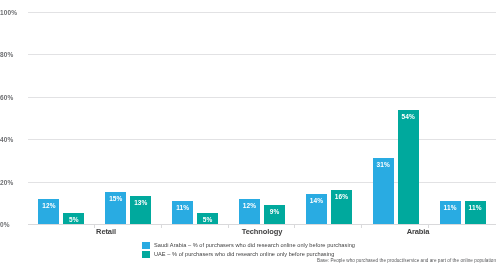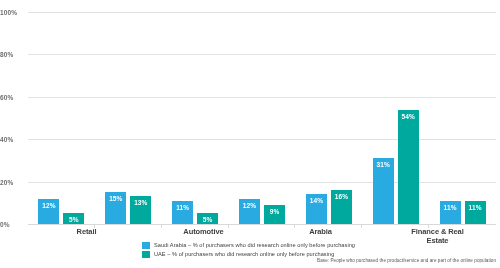--- a/index.html
+++ b/index.html
@@ -225,23 +225,22 @@
           <span class="val">11%</span>
         </div>
         <div class="bar" style="height: 23.32px; background: rgb(0, 169, 157);">
           <span class="val">11%</span>
         </div>
       </div>
     </div>
 
   <div class="cats" id="cats">
       <div class="cat">Retail</div>
-      <div class="cat">Automotive</div>
+      <div class="cat">Technology</div>
       <div class="cat">Arabia</div>
-      <div class="cat">Finance &amp; Real<br>Estate</div>
     </div>
 
   <div class="legend">
     <div class="legend-row">
       <span class="legend-swatch" id="sw0" style="background: rgb(41, 171, 226);"></span>
       <span class="legend-text">Saudi Arabia – % of purchasers who did research online only before purchasing</span>
     </div>
     <div class="legend-row">
       <span class="legend-swatch" id="sw1" style="background: rgb(0, 169, 157);"></span>
       <span class="legend-text">UAE – % of purchasers who did research online only before purchasing</span>

